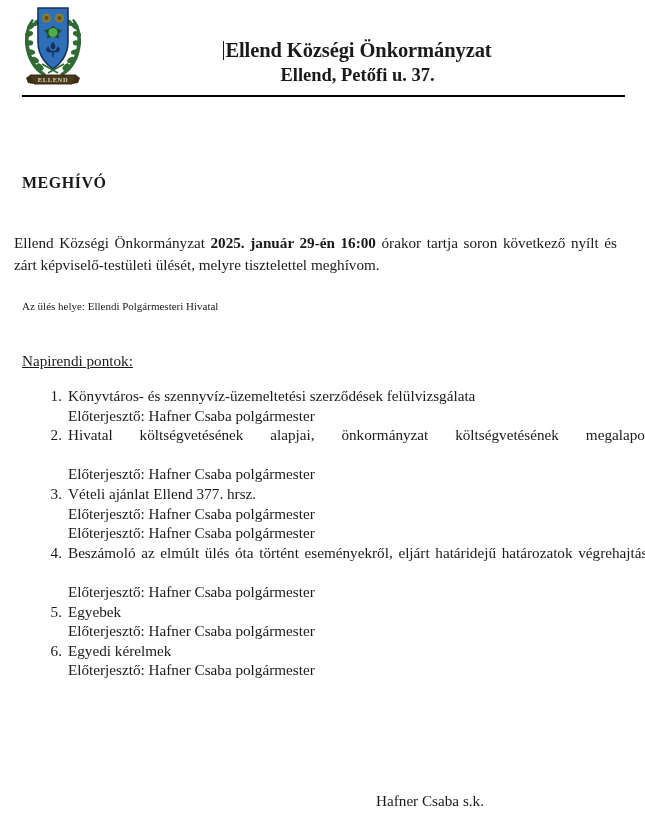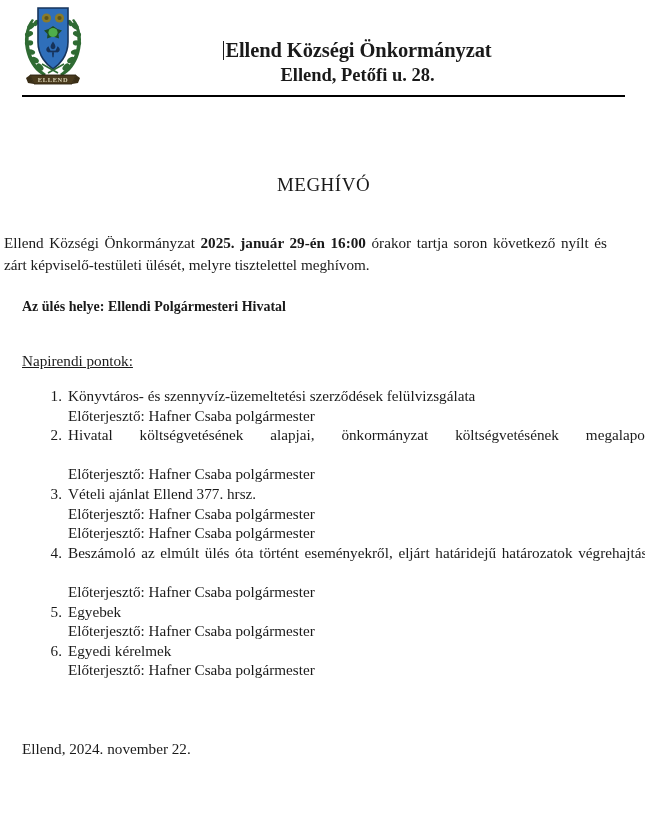--- a/index.html
+++ b/index.html
@@ -83,45 +83,44 @@
     height: 0;
     border-top: 2px solid #000000;
   }
 
   
   .doc-title {
     position: absolute;
     left: 22px;
     top: 174px;
     width: 603px;
-    text-align: center;
-    font-size: 19px;
-    font-weight: normal;
+    font-size: 16px;
+    font-weight: bold;
     letter-spacing: 0.5px;
   }
 
   .intro {
     position: absolute;
-    left: 4px;
+    left: 14px;
     top: 232px;
     width: 603px;
     font-size: 15.2px;
     line-height: 21.5px;
     text-align: justify;
     text-justify: inter-word;
   }
   .intro b { font-weight: bold; }
 
   .venue {
     position: absolute;
     left: 22px;
     top: 296px;
     width: 603px;
-    font-size: 14px;
-    font-weight: bold;
+    font-size: 11px;
+    font-weight: normal;
     line-height: 21px;
   }
 
   .agenda-heading {
     position: absolute;
     left: 22px;
     top: 350px;
     width: 603px;
     font-size: 15.2px;
     font-weight: normal;
@@ -252,21 +251,21 @@
 
         <g stroke="#2f6b33" stroke-width="1.6" fill="none">
           <path d="M20 62 L36 71"></path>
           <path d="M42 62 L26 71"></path>
         </g>
       </svg>
     </div>
 
     <div class="letterhead-titles">
       <div class="org-name"><span class="caret"></span><span>Ellend Községi Önkormányzat</span></div>
-      <div class="org-address">Ellend, Petőfi u. 28.</div>
+      <div class="org-address">Ellend, Petőfi u. 37.</div>
     </div>
 
     <div class="header-rule"></div>
   </div>
 
   <div class="doc-title">MEGHÍVÓ</div>
 
   <div class="intro"><span>Ellend Községi Önkormányzat </span><b>2025. január 29-én 16:00</b><span> órakor tartja soron következő nyílt és zárt képviselő-testületi ülését, melyre tisztelettel meghívom.</span></div>
 
   <div class="venue">Az ülés helye: Ellendi Polgármesteri Hivatal</div>
@@ -300,18 +299,18 @@
         <span class="agenda-title">Egyebek</span>
         <span class="agenda-presenter">Előterjesztő: Hafner Csaba polgármester</span>
       </li>
       <li class="agenda-item">
         <span class="agenda-num">6.</span>
         <span class="agenda-title">Egyedi kérelmek</span>
         <span class="agenda-presenter">Előterjesztő: Hafner Csaba polgármester</span>
       </li>
     </ol>
 
-  <div class="place-date">Ellend, 2024. november 22.</div>
 
   <div class="signature">
+    <div>Hafner Csaba s.k.</div>
   </div>
 
 </div>
 
 </body></html>

